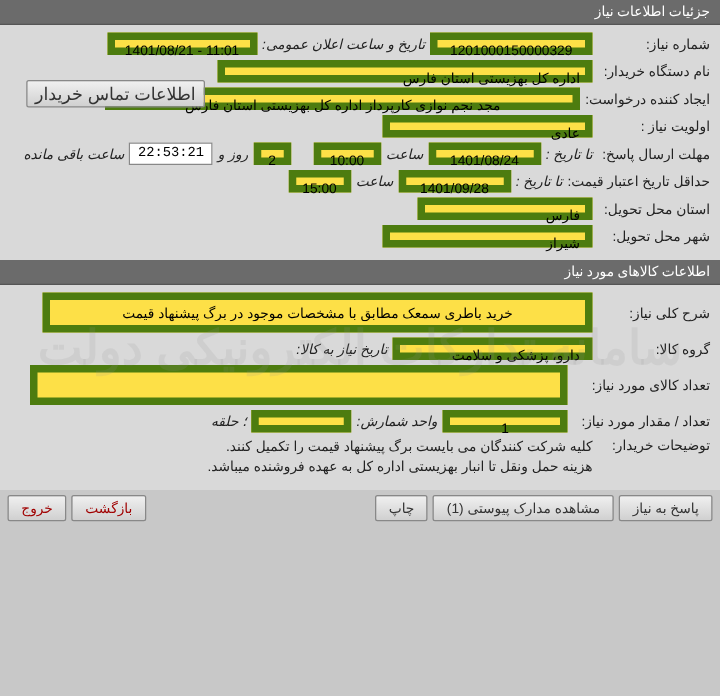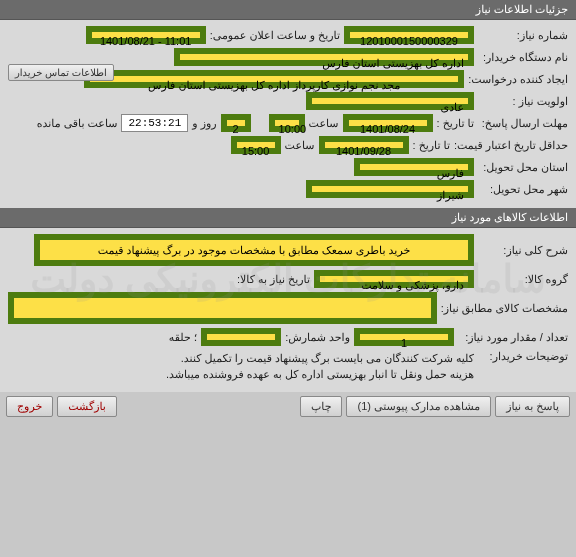--- a/index.html
+++ b/index.html
@@ -42,21 +42,21 @@
   margin-bottom: 4px;
   gap: 4px;
 }
 .label {
   color: #222;
   font-size: 11px;
   white-space: nowrap;
   min-width: 90px;
   text-align: right;
 }
-.label-sm { min-width: auto; }
+.label-sm { min-width: auto; font-style: italic; }
 .field {
   background: #fde047;
   border: 6px solid #4d7c0f;
   padding: 2px 4px;
   font-size: 11px;
   height: 18px;
   line-height: 14px;
   text-align: center;
   direction: ltr;
 }
@@ -68,23 +68,23 @@
   padding: 3px 10px;
   font-size: 11px;
   border-radius: 2px;
   cursor: pointer;
   color: #333;
   white-space: nowrap;
 }
 .btn-danger { color: #a00000; }
 .btn-contact {
   position: absolute;
-  left: 8px;
+  left: 21px;
   top: 44px;
-  font-size: 10px;
+  font-size: 14px;
   padding: 2px 6px;
 }
 .note {
   color: #222;
   font-size: 11px;
   line-height: 16px;
   text-align: right;
   flex: 1;
 }
 .footer-bar {
@@ -128,39 +128,39 @@
   <div class="row">
     <span class="label">اولویت نیاز :</span>
     <span class="field field-rtl" style="width:168px">عادی</span>
   </div>
 
   <div class="row">
     <span class="label">مهلت ارسال پاسخ:</span>
     <span class="label label-sm">تا تاریخ :</span>
     <span class="field" style="width:90px">1401/08/24</span>
     <span class="label label-sm">ساعت</span>
-    <span class="field" style="width:36px">10:00</span>
+    <span class="field" style="width:54px">10:00</span>
     <span style="width:10px"></span>
     <span class="field" style="width:30px">2</span>
     <span class="label label-sm">روز و</span>
     <span class="countdown">22:53:21</span>
     <span class="label label-sm">ساعت باقی مانده</span>
   </div>
 
   <div class="row">
     <span class="label" style="min-width:90px">حداقل تاریخ اعتبار قیمت:</span>
     <span class="label label-sm">تا تاریخ :</span>
     <span class="field" style="width:90px">1401/09/28</span>
     <span class="label label-sm">ساعت</span>
     <span class="field" style="width:50px">15:00</span>
   </div>
 
   <div class="row">
     <span class="label">استان محل تحویل:</span>
-    <span class="field field-rtl" style="width:120px">فارس</span>
+    <span class="field field-rtl" style="width:140px">فارس</span>
   </div>
 
   <div class="row">
     <span class="label">شهر محل تحویل:</span>
     <span class="field field-rtl" style="width:168px">شیراز</span>
   </div>
 </div>
 
 <div class="section-header">اطلاعات کالاهای مورد نیاز</div>
 
@@ -170,21 +170,21 @@
     <input class="field field-rtl field-wide" style="height: 32px; max-width: 440px;" value="خرید باطری سمعک مطابق با مشخصات موجود در برگ پیشنهاد قیمت">
   </div>
 
   <div class="row">
     <span class="label">گروه کالا:</span>
     <span class="field field-rtl" style="width:160px">دارو، پزشکی و سلامت</span>
     <span class="label label-sm">تاریخ نیاز به کالا:</span>
   </div>
 
   <div class="row">
-    <span class="label" style="min-width:110px">مشخصات کالای مطابق نیاز:</span>
+    <span class="label" style="min-width:110px">تعداد کالای مورد نیاز:</span>
     <input class="field field-rtl field-wide" style="height: 32px; max-width: 430px;" value="">
   </div>
 
   <div class="row">
     <span class="label" style="min-width:110px">تعداد / مقدار مورد نیاز:</span>
     <span class="field" style="width:100px">1</span>
     <span class="label label-sm">واحد شمارش:</span>
     <span class="field field-rtl" style="width:80px"></span>
     <span class="label label-sm">؛ حلقه</span>
   </div>

